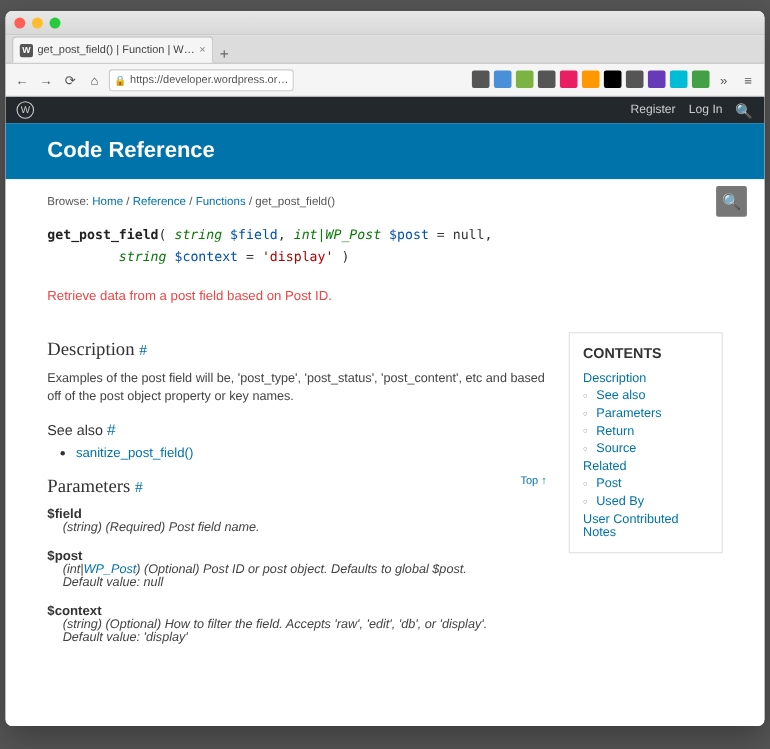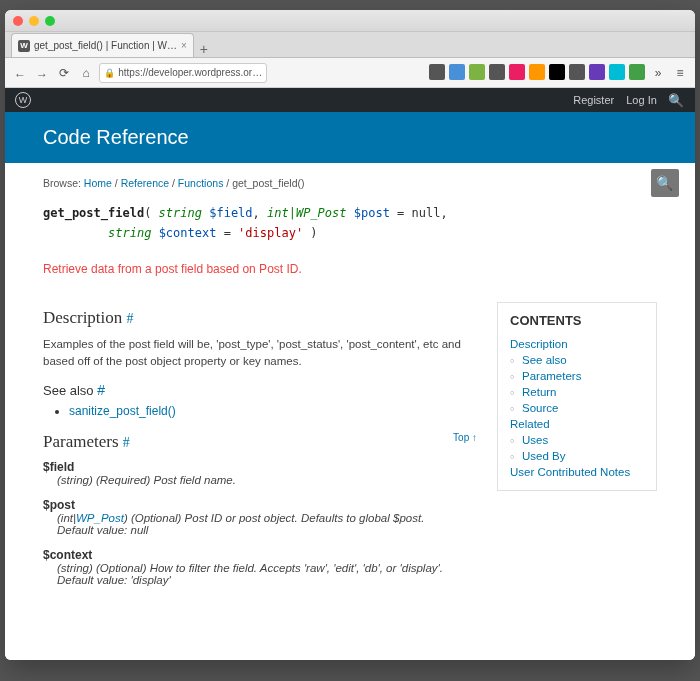--- a/index.html
+++ b/index.html
@@ -30,38 +30,38 @@
 .ext { width:16px;height:16px;border-radius:2px;background:#999;font-size:8px;display:flex;align-items:center;justify-content:center;color:#fff;}
 .ext.a{background:#555}.ext.b{background:#4a90d9}.ext.c{background:#7cb342}.ext.d{background:#e91e63}.ext.e{background:#ff9800}.ext.f{background:#000}.ext.g{background:#673ab7}.ext.h{background:#00bcd4}.ext.i{background:#43a047}
 
 
 .wpadmin { height: 24px; background: #23282d; display:flex;align-items:center;padding:0 10px;color:#ccc;font-size:11px; }
 .wpadmin .wplogo { width:16px;height:16px;border:1px solid #ccc;border-radius:50%;display:flex;align-items:center;justify-content:center;font-size:9px;}
 .wpadmin .right { margin-left:auto;display:flex;gap:12px;align-items:center;}
 .wpadmin .search { font-size:13px;}
 
 
-.bluehdr { background:#0073aa; color:#fff; padding: 14px 38px; font-size: 20px; font-weight:400;}
+.bluehdr { background:#0073aa; color:#fff; padding: 14px 38px; font-size: 20px; font-weight:700;}
 
 
 .content { flex:1; overflow:auto; background:#fff; position:relative; padding: 10px 38px 30px; font-size:12px; color:#333;}
 .searchbtn { position:absolute; top:6px; right:16px; width:28px;height:28px;background:#777;color:#fff;display:flex;align-items:center;justify-content:center;border-radius:2px;font-size:14px;}
 .breadcrumb { font-size:10.5px; color:#555; margin: 4px 0 14px; }
 .breadcrumb a { color:#0073aa; text-decoration:none;}
 .sig { font-family: "Menlo","Consolas",monospace; font-size:12px; line-height:1.7; margin-bottom:18px; }
 .fn { color:#222; font-weight:bold;}
 .kw { color:#b02222; font-style:italic;}
 .ty { color:#087a08;}
 .var { color:#0050b0;}
 .lit { color:#b00000;}
 .summary { font-size:12px; margin-bottom: 26px; color:#ef4444;}
 
 .twocol { display:flex; gap:20px;align-items:flex-end; }
 .maincol { flex:1; }
-.sidebar { width:160px; border:1px solid #e0e0e0; padding:10px 12px; font-size:11.5px; align-self:flex-start;}
+.sidebar { width:140px; border:1px solid #e0e0e0; padding:10px 12px; font-size:11.5px; align-self:flex-start;}
 .sidebar h3 { font-size:13px; font-weight:600; margin-bottom:8px; color:#333;}
 .sidebar a { display:block; color:#0073aa; text-decoration:none; padding:2px 0;}
 .sidebar .sub { padding-left:12px; position:relative;}
 .sidebar .sub::before { content:"○"; position:absolute; left:0; font-size:7px; color:#888; top:5px;}
 
 h2.sec { font-family: Georgia, serif; font-weight:normal; font-size:17px; margin: 6px 0 8px; color:#333;}
 .hashlink { color:#0073aa; font-size:14px;}
 .para { font-size:11.5px; line-height:1.5; margin-bottom:12px; color:#444;}
 h3.sub { font-size:13px; font-weight:normal; margin:8px 0 6px;}
 ul.bul { padding-left: 26px; margin-bottom:14px;}
@@ -200,19 +200,19 @@
       </div>
 
       <div class="sidebar">
         <h3>CONTENTS</h3>
         <a>Description</a>
         <a class="sub">See also</a>
         <a class="sub">Parameters</a>
         <a class="sub">Return</a>
         <a class="sub">Source</a>
         <a>Related</a>
-        <a class="sub">Uses</a>
+        <a class="sub">Post</a>
         <a class="sub">Used By</a>
         <a>User Contributed Notes</a>
       </div>
     </div>
   </div>
 </div>
 
 </body></html>

